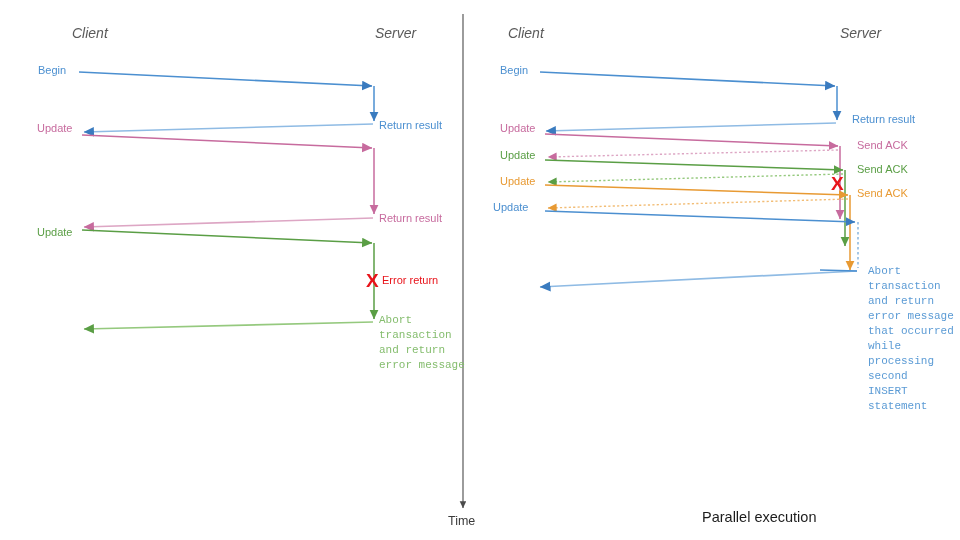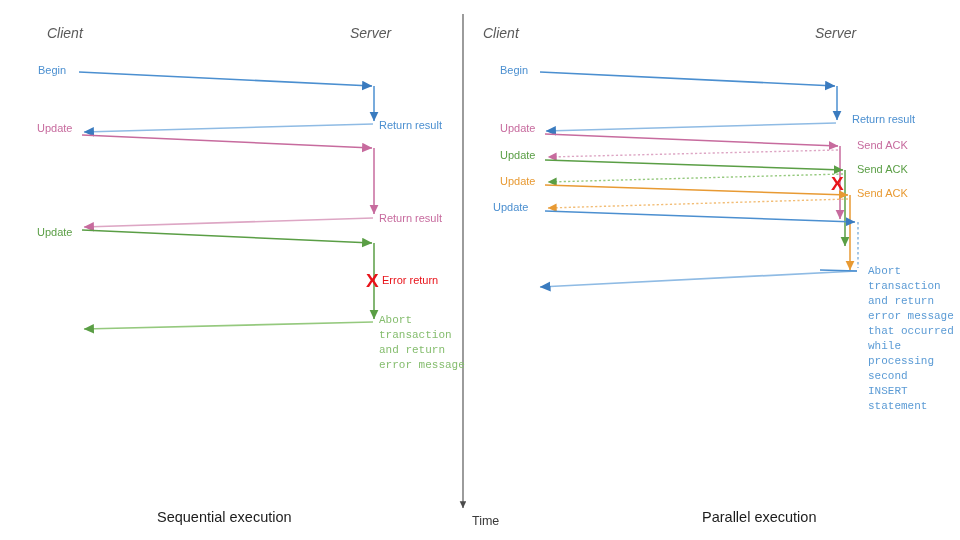--- a/index.html
+++ b/index.html
@@ -30,33 +30,33 @@
     white-space: pre;
     letter-spacing: 0px;
   }
   .lbl.multi { white-space: pre-line; font-family: Liberation Mono, monospace; }
   .hdr {
     position: absolute;
     font-family: "Liberation Sans", sans-serif;
     font-style: italic;
     font-size: 14px;
     color: #5a5a5a;
+    margin-left: 25px;
   }
   .foot {
     position: absolute;
     font-family: "Liberation Sans", sans-serif;
     font-size: 14.5px;
     color: #1c1c1c;
   }
   .timelbl {
     position: absolute;
     font-family: "Liberation Sans", sans-serif;
     font-size: 12.5px;
     color: #3a3a3a;
-    margin-left: 24px;
   }
   .xmark {
     position: absolute;
     font-family: "Liberation Sans", sans-serif;
     font-weight: bold;
     font-size: 19px;
     color: #e8131a;
     line-height: 19px;
   }
 </style>
@@ -177,21 +177,20 @@
   <div class="lbl" style="left:379px; top:211px; color:#c76b9e;">Return result</div>
 
   <div class="xmark" style="left:366px; top:271px;">X</div>
   <div class="lbl" style="left:382px; top:273px; color:#e8131a;">Error return</div>
 
   <div class="lbl multi" style="left:379px; top:313px; color:#85bd6e;">Abort
 transaction
 and return
 error message</div>
 
-  <div class="foot" style="left:157px; top:509px;">Sequential execution</div>
 
   <div class="hdr" style="left:483px; top:25px;">Client</div>
   <div class="hdr" style="left:815px; top:25px;">Server</div>
 
   <div class="lbl" style="left:500px; top:63px; color:#4b8fd0;">Begin</div>
   <div class="lbl" style="left:500px; top:121px; color:#c76b9e;">Update</div>
   <div class="lbl" style="left:500px; top:148px; color:#5a9e45;">Update</div>
   <div class="lbl" style="left:500px; top:174px; color:#e89a33;">Update</div>
   <div class="lbl" style="left:493px; top:200px; color:#4b8fd0;">Update</div>
 

